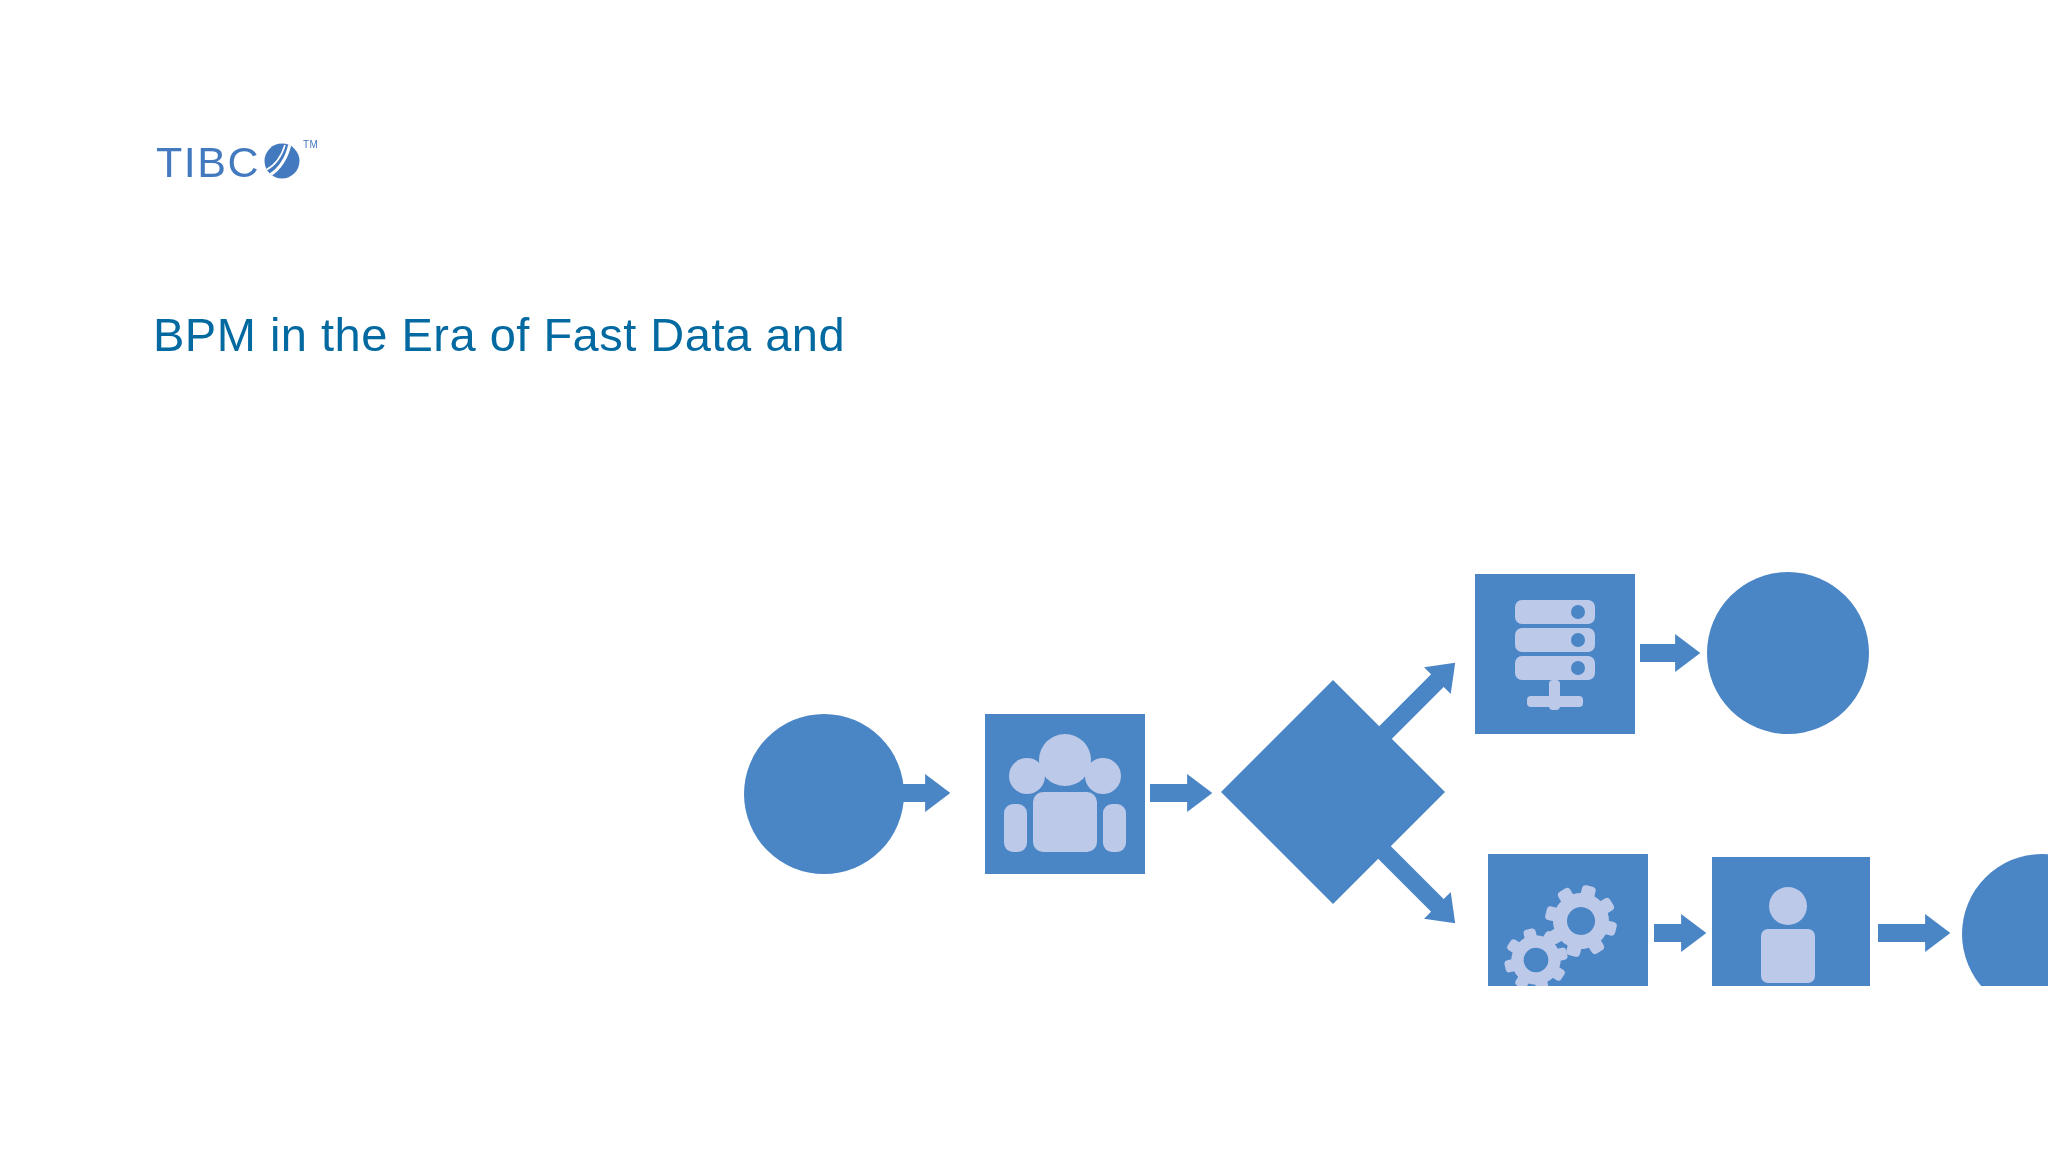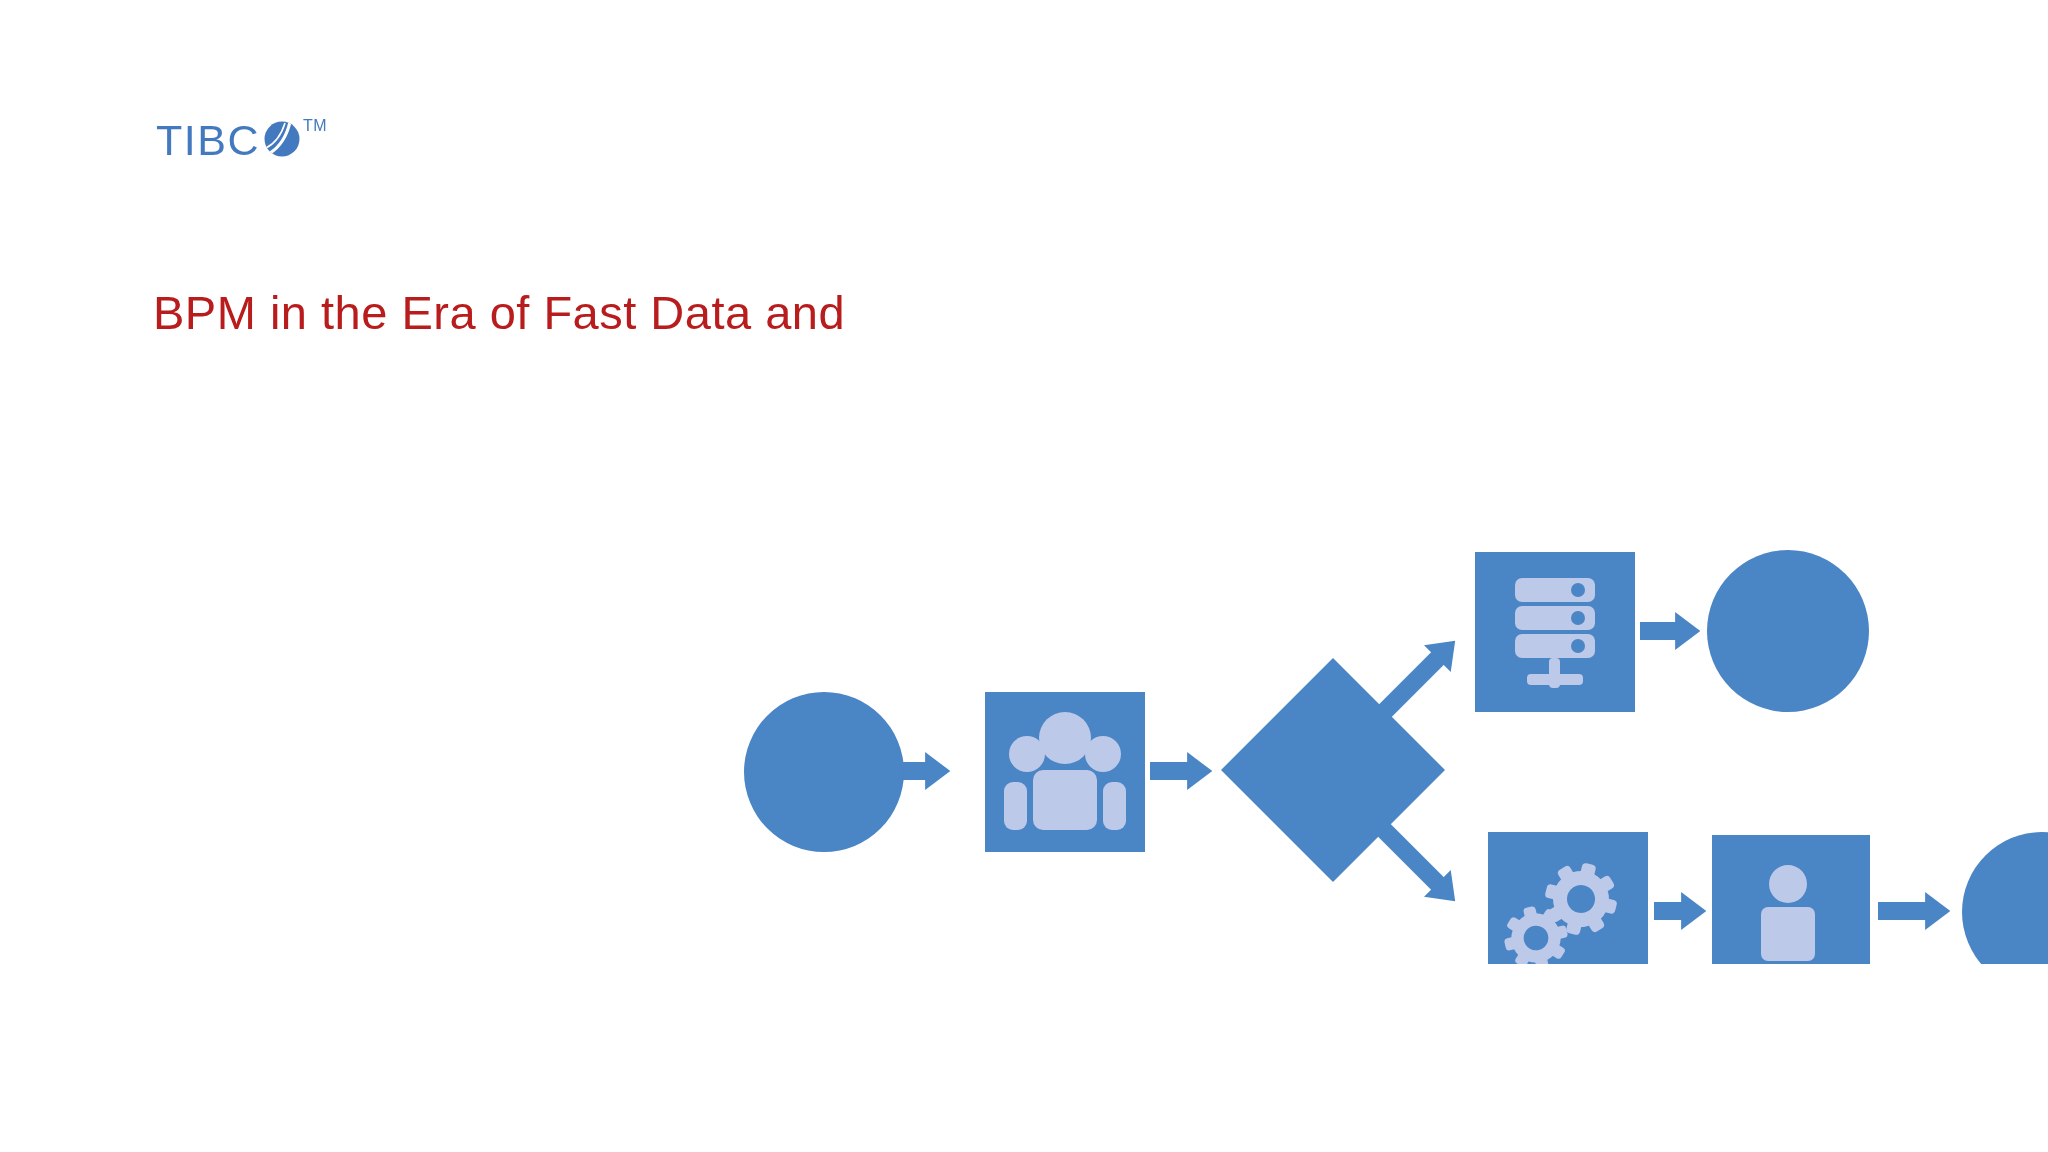--- a/index.html
+++ b/index.html
@@ -7,57 +7,58 @@
     width: 2048px; height: 1152px;
     background: #ffffff;
     font-family: "Liberation Sans", sans-serif;
     overflow: hidden;
   }
   .slide {
     position: relative;
     width: 2048px; height: 964px;
     background: #ffffff;
     overflow: hidden;
+    margin-top: 22px;
   }
 
   
   .logo {
     position: absolute;
     left: 156px; top: 120px;
     display: flex;
     align-items: flex-start;
     line-height: 1;
   }
   .logo-text {
     font-size: 43px;
     font-weight: 500;
     letter-spacing: 1.5px;
     color: #4379BE;
     line-height: 40px;
   }
   .logo-o { display: inline-block; margin-left: 3px; }
   .logo-o svg { display: block; }
   .logo-tm {
-    font-size: 16px;
+    font-size: 10px;
     font-weight: 500;
     color: #4379BE;
     margin-left: 2px;
     margin-top: -2px;
     letter-spacing: 0.5px;
   }
 
   
   .title {
     position: absolute;
     left: 153px; top: 281px;
     margin: 0;
     font-size: 47px;
     font-weight: 400;
     letter-spacing: 0.5px;
-    color: #b91c1c;
+    color: #0369a1;
     line-height: 63px;
   }
   .title-line { display: block; }
 
   
   .diagram {
     position: absolute;
     left: 0; top: 0;
     width: 2048px; height: 1152px;
   }

